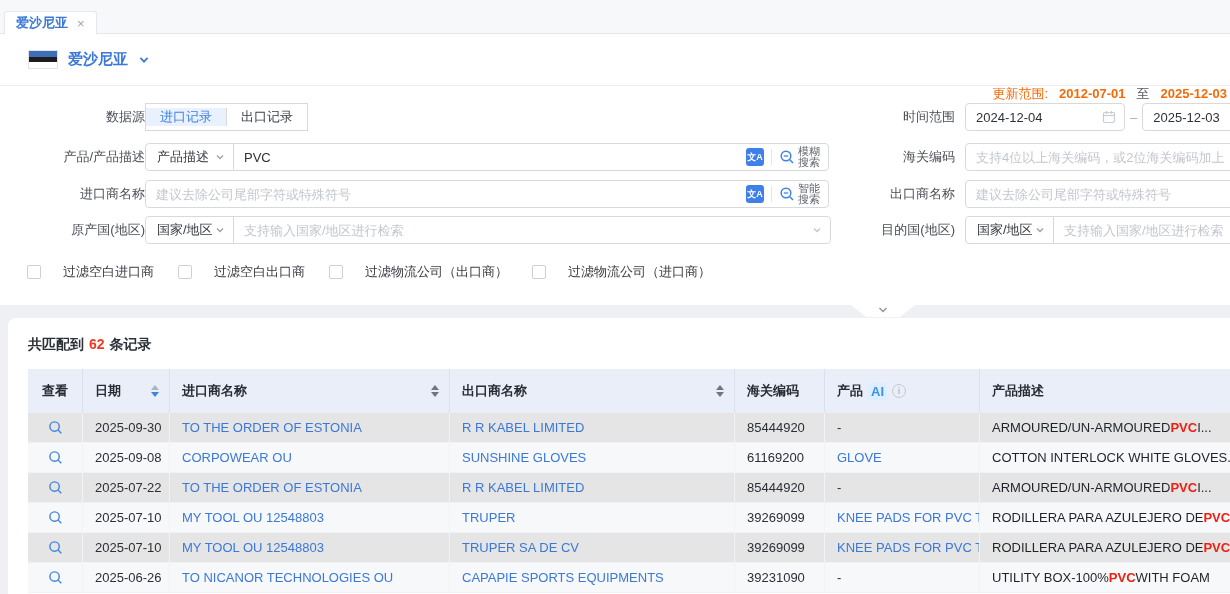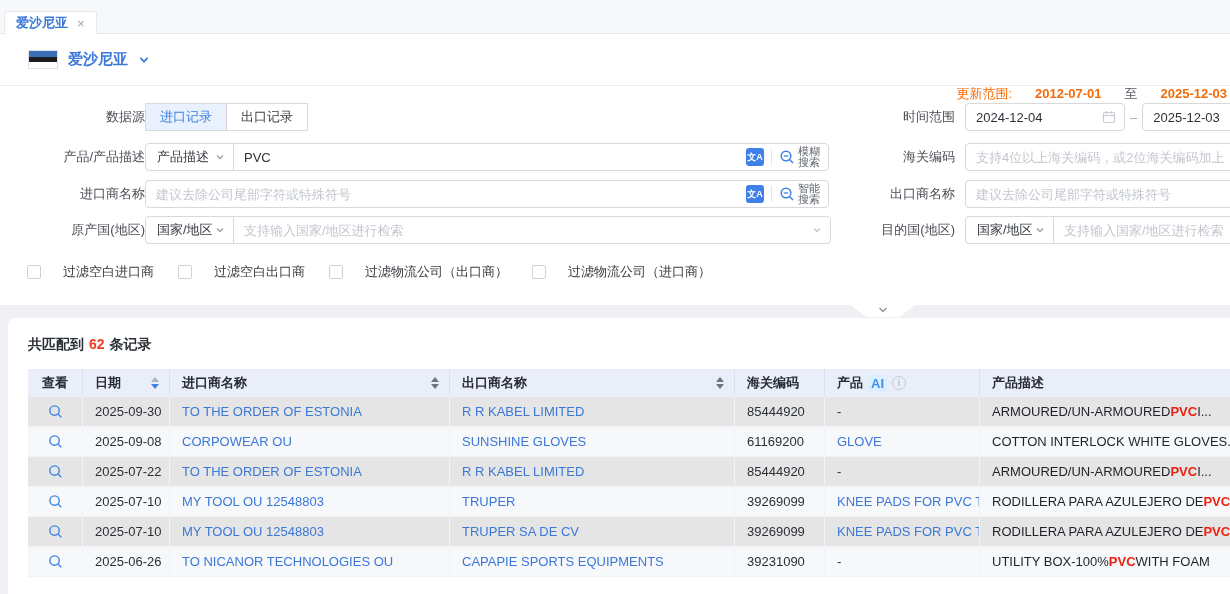--- a/index.html
+++ b/index.html
@@ -20,25 +20,25 @@
   .titlebar{height:52px;border-bottom:1px solid #ebedf2;display:flex;align-items:center;padding-left:28px;gap:10px;background:#fff;}
   .flag{width:30px;height:19px;border:1px solid #dfe2e6;display:flex;flex-direction:column;flex:none;}
   .flag i{flex:1;display:block;}
   .flag .b{background:#3d6eb8;} .flag .k{background:#1d1d1f;} .flag .w{background:#fff;}
   .country{color:var(--accent);font-size:15px;font-weight:700;}
   
   .formarea{position:relative;height:219px;background:#fff;font-size:13px;}
   .frow{position:absolute;display:flex;align-items:center;height:28px;}
   .flabel{width:145px;text-align:right;color:var(--label);flex:none;}
   .flabel-r{width:135px;text-align:right;padding-right:10px;color:var(--label);flex:none;}
-  .updline{position:absolute;top:0;right:3px;height:15px;display:flex;align-items:center;gap:23px;font-size:13px;}
+  .updline{position:absolute;top:0;right:3px;height:15px;display:flex;align-items:center;gap:11px;font-size:13px;}
   .upd-label{color:var(--orange);}
   .upd-date{color:var(--orange);font-weight:700;}
   .upd-word{color:#555963;}
-  .seg{display:flex;height:28px;border:1px solid var(--border);border-radius:0;overflow:hidden;}
+  .seg{display:flex;height:28px;border:1px solid var(--border);border-radius:0;overflow:hidden;align-items:center;}
   .seg-opt{display:flex;align-items:center;justify-content:center;padding:0 14px;background:#fff;color:#3c4046;cursor:pointer;}
   .seg-opt.on{background:#e8f1fd;color:var(--accent-strong);}
   .seg-opt + .seg-opt{border-left:1px solid var(--border);}
   .ctl{display:flex;align-items:center;height:28px;border:1px solid var(--border);border-radius:4px;background:#fff;}
   .ctl input{border:none;outline:none;flex:1;min-width:0;font-size:13px;color:#2e3238;padding:0 10px;background:transparent;
              font-family:"Liberation Sans","DejaVu Sans",sans-serif;}
   .ctl input::placeholder{color:var(--ph);}
   .dd{width:88px;flex:none;display:flex;align-items:center;justify-content:space-between;padding:0 8px 0 11px;
       border-right:1px solid var(--border);height:100%;color:#34383f;cursor:pointer;}
   .sfx{display:flex;align-items:center;gap:7px;padding:0 8px;flex:none;}
@@ -54,21 +54,21 @@
   .chk span{color:#383c42;}
   
   .lower{height:289px;background:#eef0f4;position:relative;}
   .notch{position:absolute;left:851px;top:0;width:64px;height:12px;background:#fff;
          clip-path:polygon(0 0,100% 0,76% 100%,24% 100%);display:flex;align-items:flex-start;justify-content:center;cursor:pointer;}
   .results{margin-left:8px;width:1222px;height:276px;margin-top:13px;background:#fff;border-radius:8px 0 0 0;position:absolute;top:0;left:0;margin:13px 0 0 8px;}
   .summary{padding:18px 0 0 20px;font-size:14px;font-weight:700;color:#2b2f36;display:flex;gap:5px;}
   .count{color:#ee3a24;}
   .table{margin:15px 0 0 20px;width:1202px;font-size:13px;}
   .thead,.trow{display:grid;grid-template-columns:55px 87px 280px 285px 90px 155px 250px;}
-  .thead{height:28px;background:var(--header-bg);}
+  .thead{height:44px;background:var(--header-bg);}
   .th{display:flex;align-items:center;padding-left:12px;font-weight:700;color:#272b33;border-right:1px solid #d9e0ee;}
   .th:last-child{border-right:none;}
   .th-view{justify-content:center;padding-left:0;}
   .sorter{margin-left:auto;margin-right:10px;display:flex;flex-direction:column;gap:2px;cursor:pointer;}
   .cu{width:0;height:0;border-left:4px solid transparent;border-right:4px solid transparent;border-bottom:5px solid #6f747e;}
   .cd{width:0;height:0;border-left:4px solid transparent;border-right:4px solid transparent;border-top:5px solid #6f747e;}
   .sort-date .cu{border-bottom-color:#aeb4bf;} .sort-date .cd{border-top-color:var(--accent-strong);}
   .ai{background:#ddeeff;color:#3f8fe8;font-size:13px;font-weight:700;border-radius:2px;padding:1px 3px;margin-left:5px;}
   .info{width:14px;height:14px;border:1px solid #c3c8d1;border-radius:50%;color:#b6bbc5;font-size:9px;font-weight:700;
         display:flex;align-items:center;justify-content:center;margin-left:5px;font-style:normal;}

